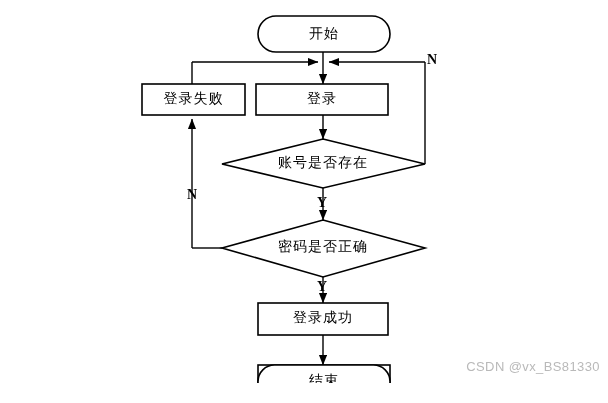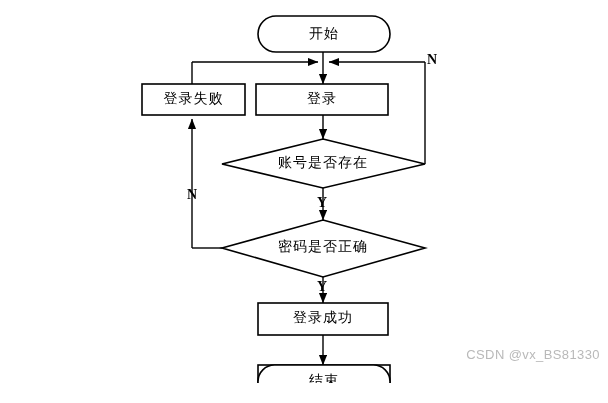--- a/index.html
+++ b/index.html
@@ -46,21 +46,21 @@
     font-family: "Liberation Serif", "DejaVu Serif", serif;
     font-size: 14px;
     font-weight: bold;
     fill: #000000;
     text-anchor: middle;
     dominant-baseline: middle;
   }
   .watermark {
     position: absolute;
     right: 8px;
-    bottom: 21px;
+    bottom: 9px;
     font-family: "Liberation Sans", sans-serif;
     font-size: 13px;
     color: #b9b9b9;
     letter-spacing: 0.4px;
     user-select: none;
     white-space: nowrap;
   }
 </style>
 </head>
 <body>

